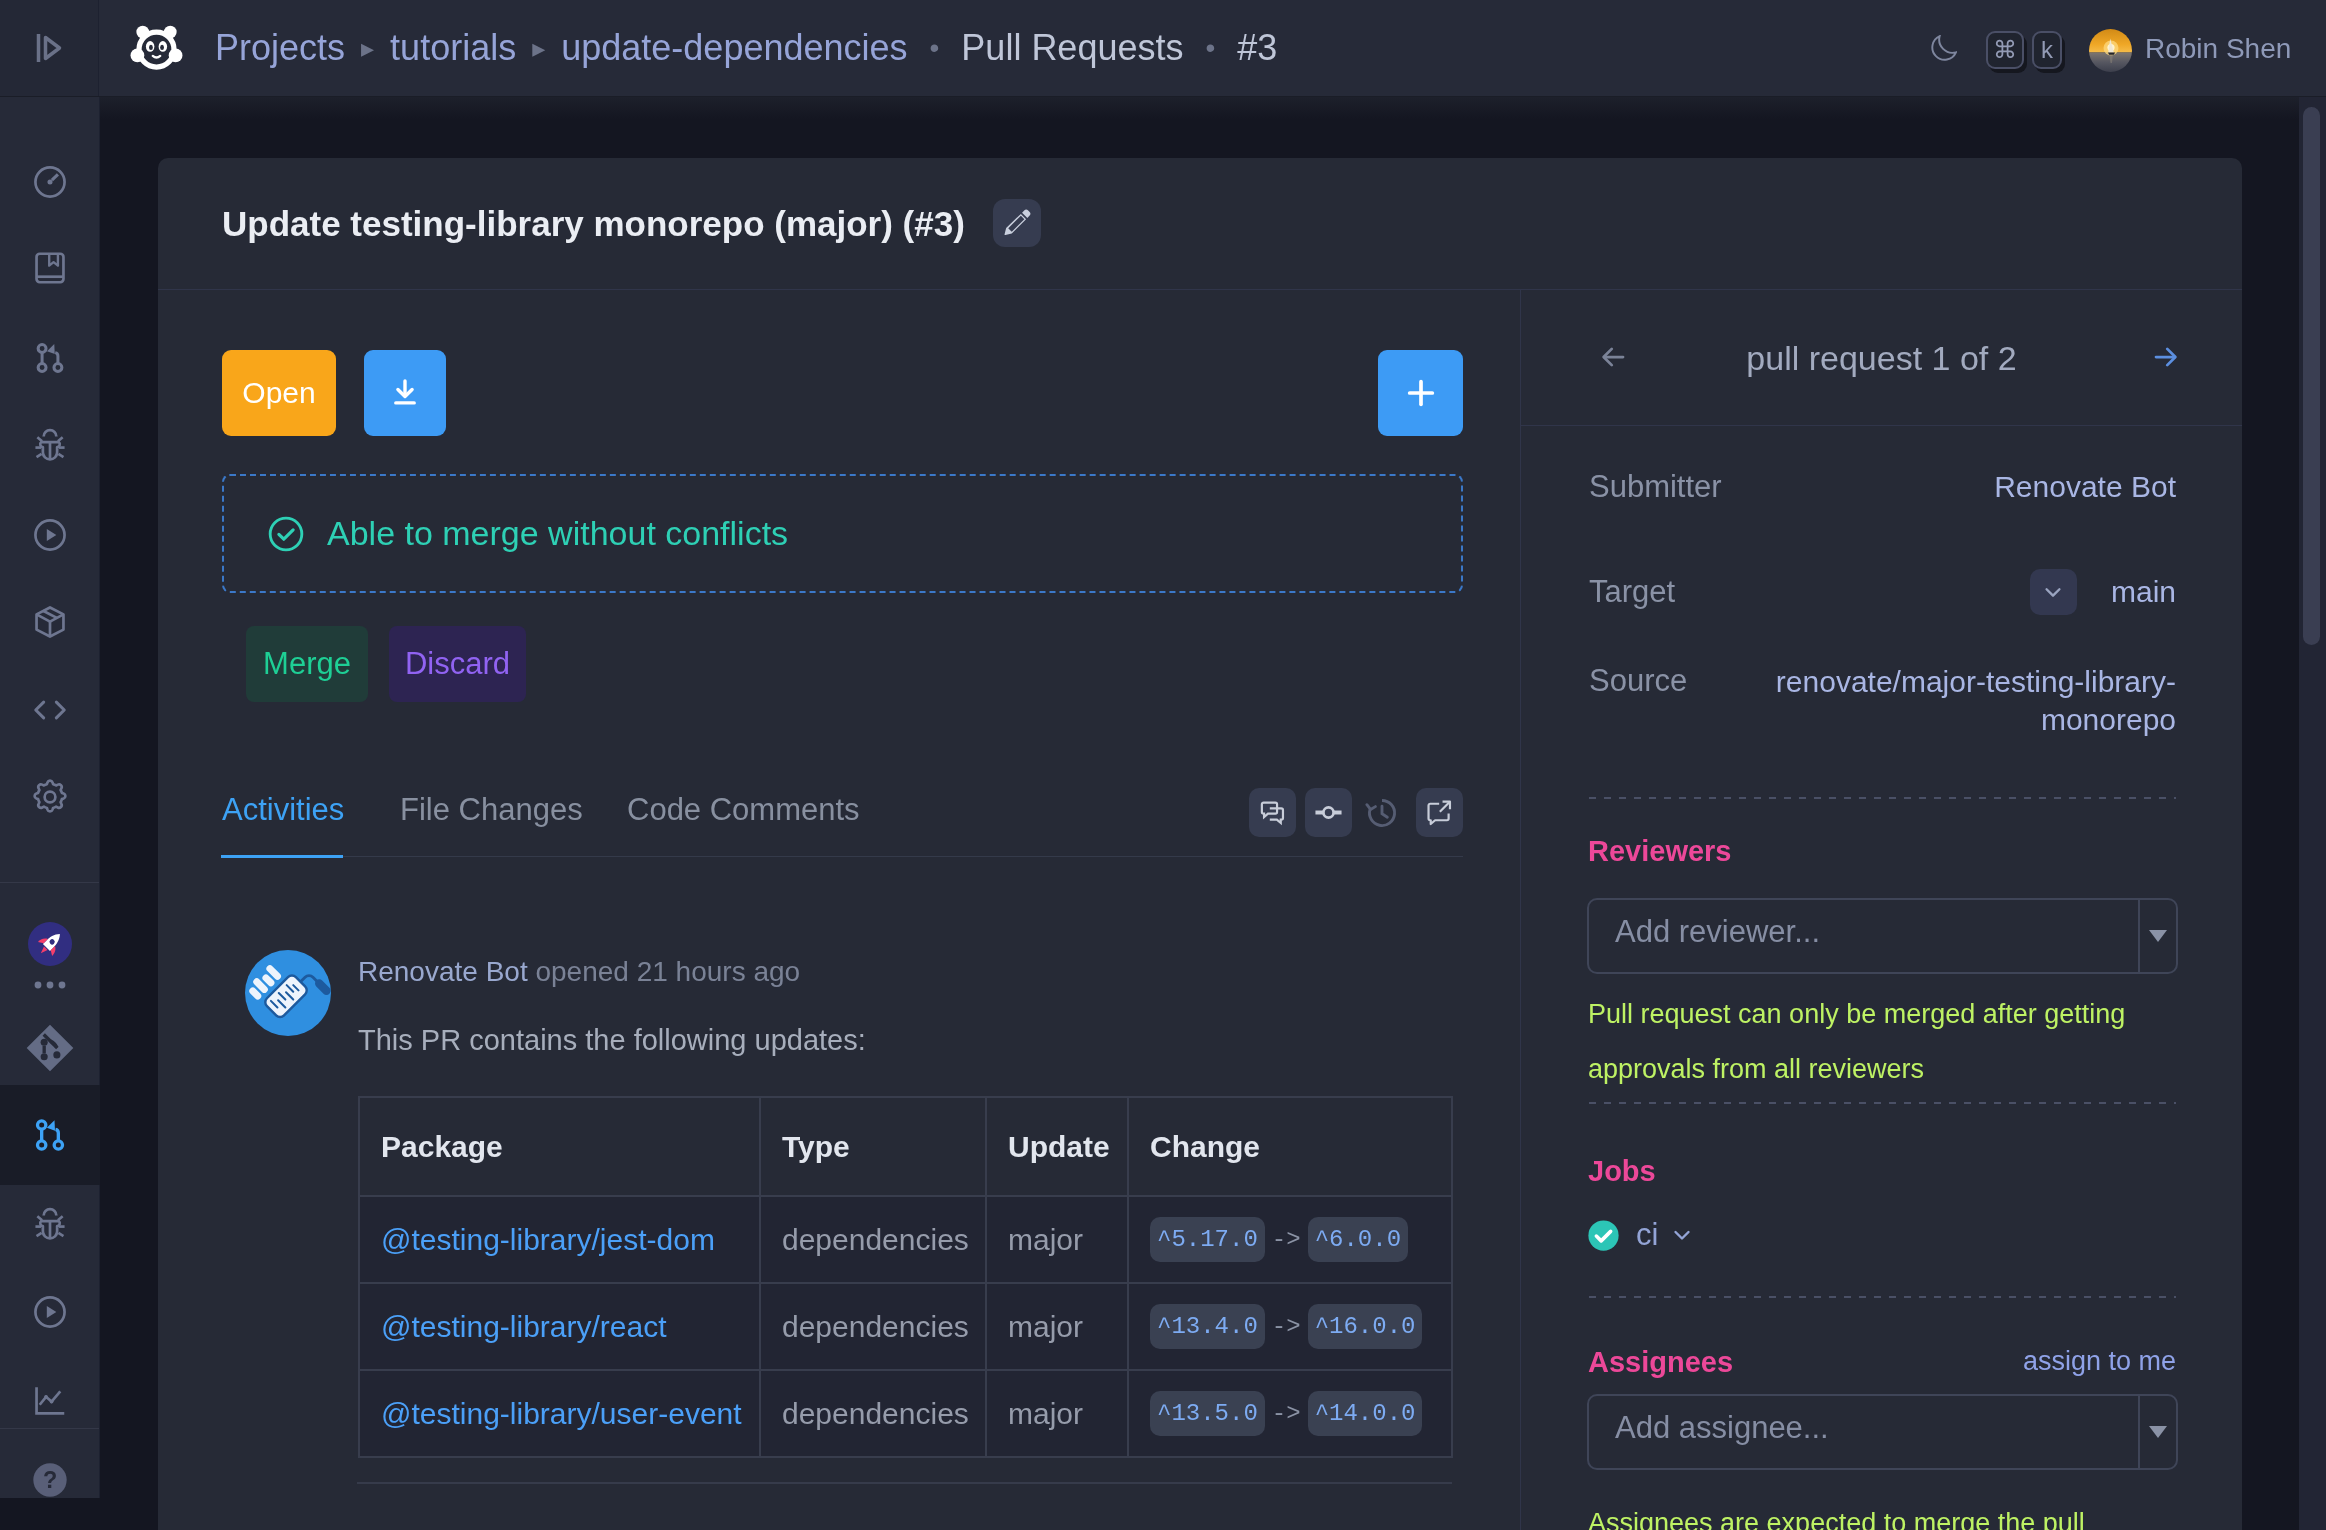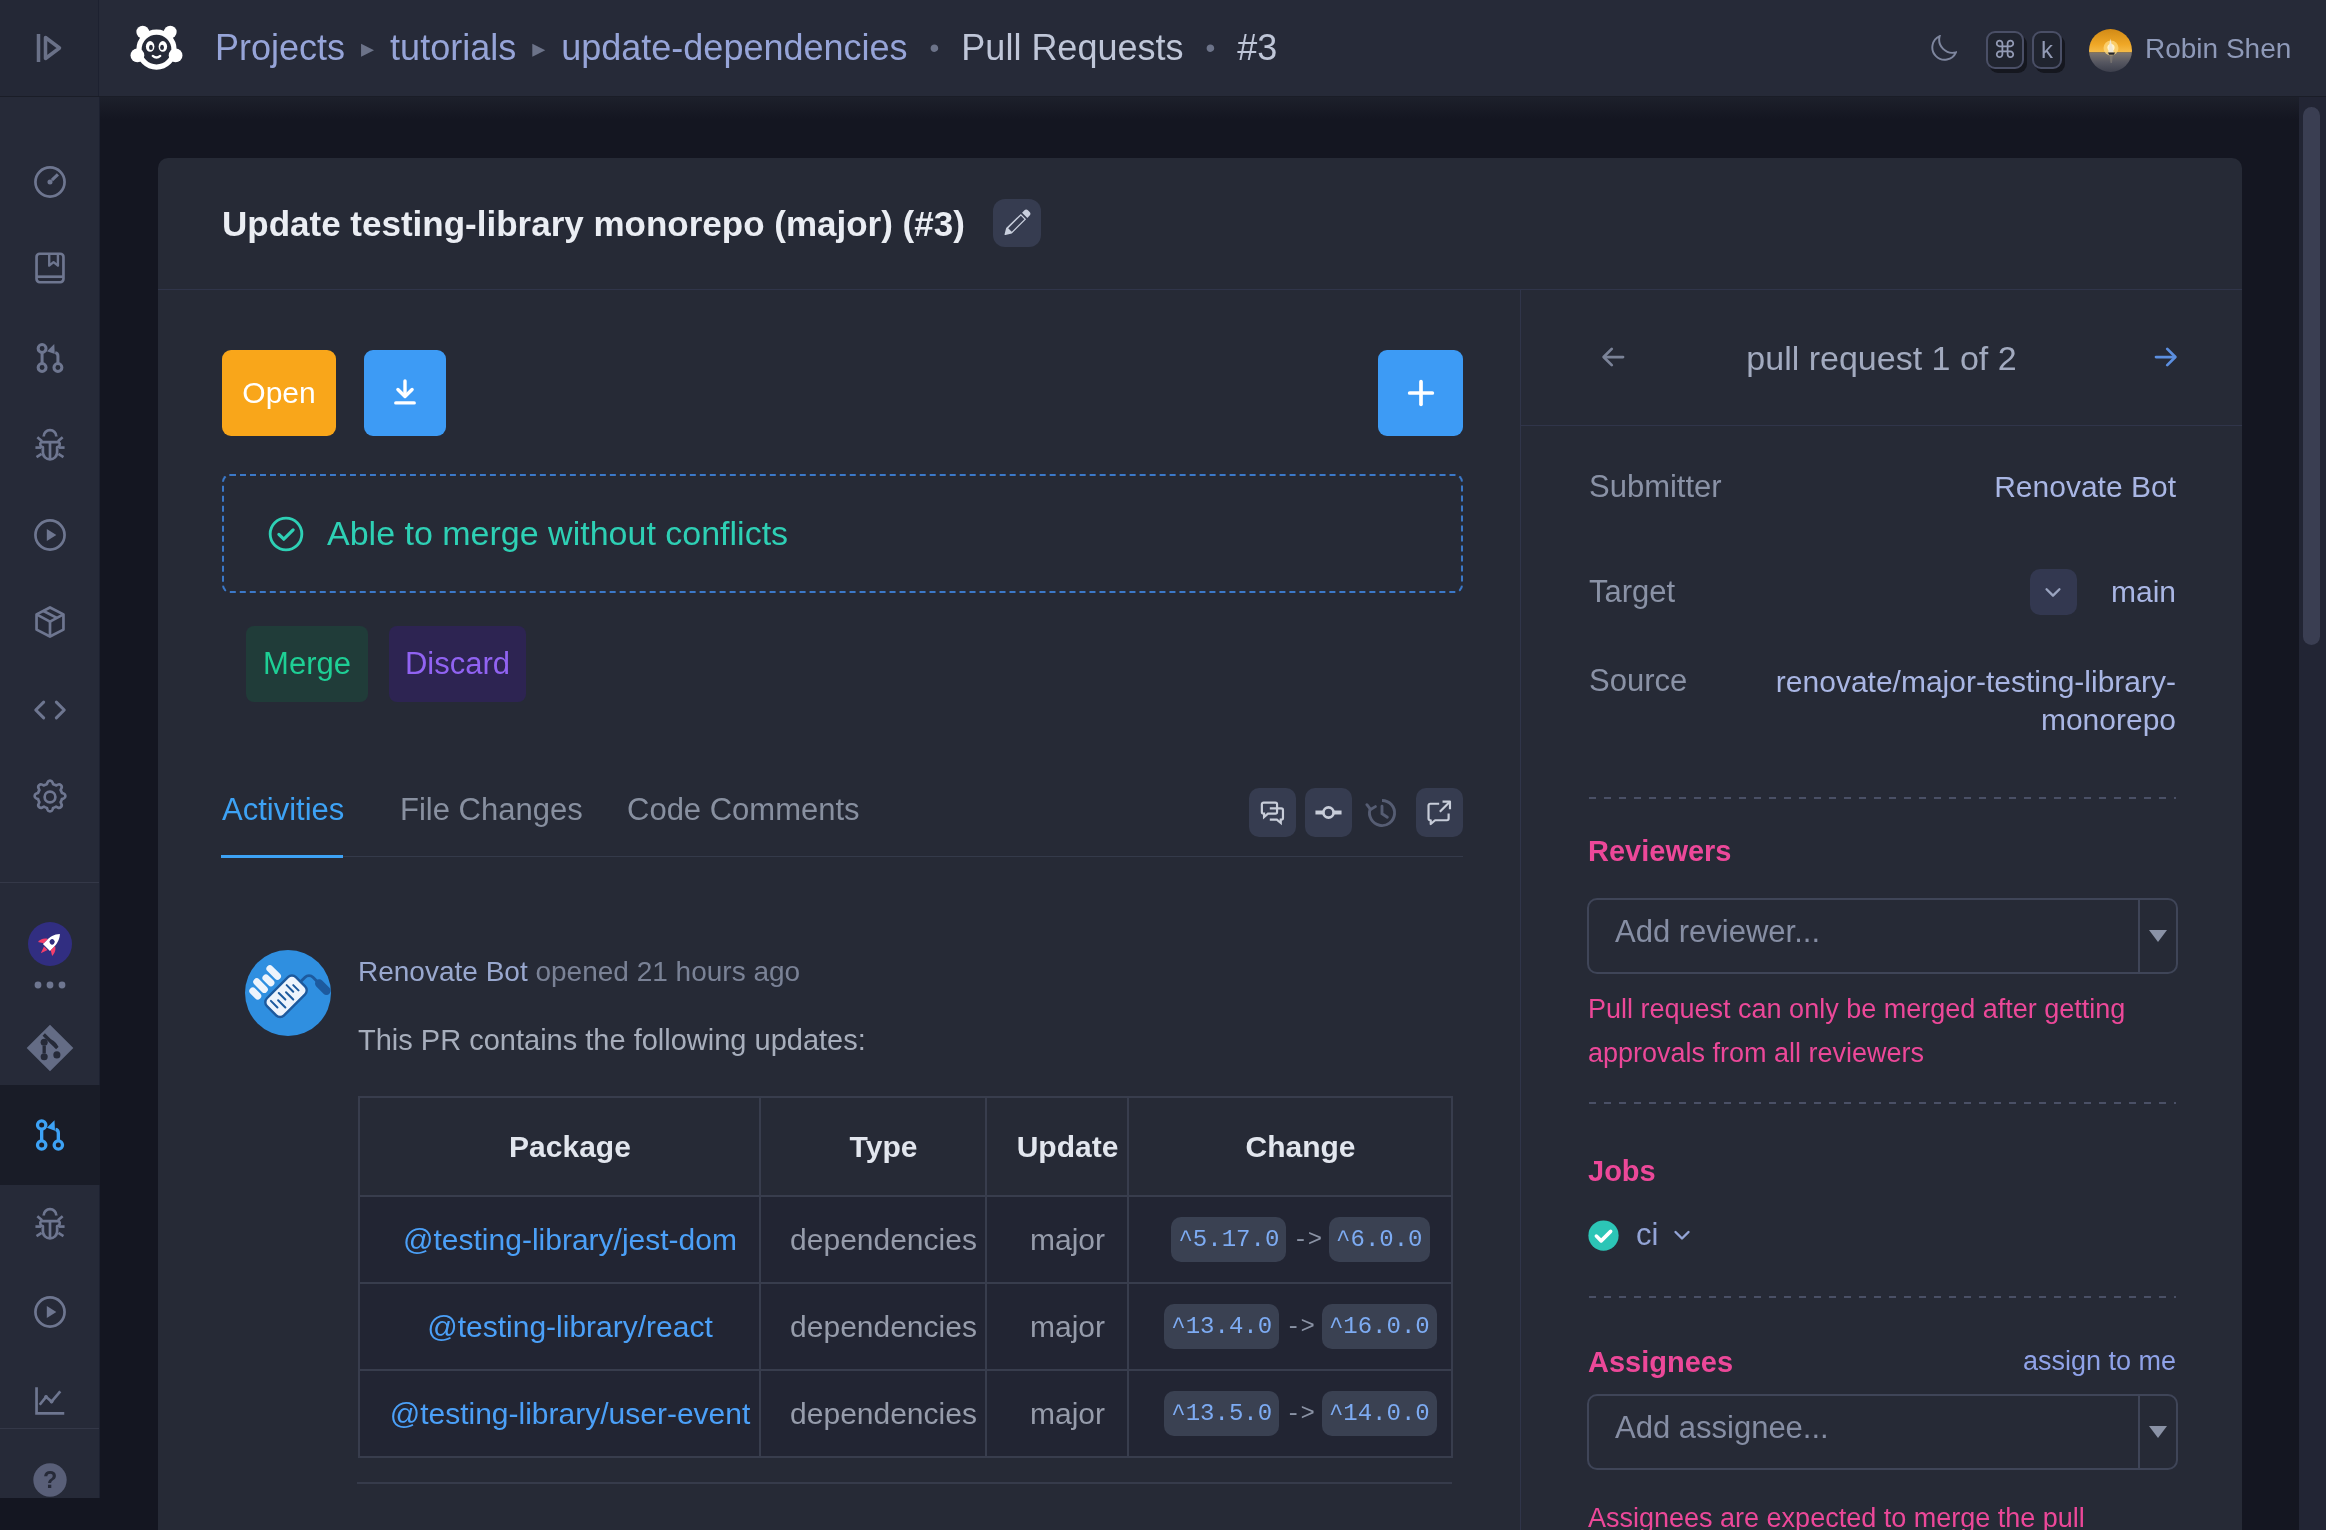--- a/index.html
+++ b/index.html
@@ -51,41 +51,41 @@
 .tab.active { color:#3da2f5; }
 .underline { position:absolute; left:-1px; bottom:-2px; width:122px; height:3px; background:#3da2f5; }
 .tbicon { position:absolute; top:26px; width:47px; height:49px; background:#363c50; border-radius:10px; display:flex; align-items:center; justify-content:center; }
 .comment { position:absolute; left:87px; top:660px; }
 .ravatar { position:absolute; left:0; top:0; width:86px; height:86px; }
 .cbody { position:absolute; left:113px; top:0; width:1100px; }
 .cmeta { font-size:28px; color:#7a8296; line-height:44px; }
 .cmeta b { color:#99a8cf; font-weight:400; }
 .cpara { margin-top:26px; font-size:29px; color:#a7aebc; line-height:40px; }
 table.pkg { margin-top:36px; border-collapse:collapse; table-layout:fixed; width:1093px; }
-table.pkg th, table.pkg td { border:2px solid #383d4d; font-weight:400; text-align:center; padding:0 0 0 21px; font-size:30px; white-space:nowrap; overflow:hidden; }
+table.pkg th, table.pkg td { border:2px solid #383d4d; font-weight:400; text-align:left; padding:0 0 0 21px; font-size:30px; white-space:nowrap; overflow:hidden; }
 table.pkg th { height:99px; color:#e2e6ee; font-weight:700; }
 table.pkg td { height:87px; background:#222533; color:#969cab; }
 table.pkg td.lnk { color:#4ba0f8; }
 .pill { display:inline-block; background:#3a4152; border-radius:10px; font-family:"Liberation Mono",monospace; font-size:24px; color:#7dabf2; padding:9px 7px; white-space:nowrap; }
 .parr { font-family:"Liberation Mono",monospace; font-size:24px; color:#8b93a5; margin:0 7px; }
 .postline { position:absolute; left:199px; top:1192px; width:1095px; height:2px; background:#363b4b; }
 
 
 .rphead { position:relative; height:136px; border-bottom:1px solid #30354a; }
 .rptitle { position:absolute; left:0; width:100%; top:0; height:136px; display:flex; align-items:center; justify-content:center; font-size:34px; color:#a2aabf; }
 .rrow { position:absolute; left:68px; right:66px; display:flex; justify-content:space-between; align-items:center; }
 .rlabel { color:#8a92a6; font-size:31px; }
 .rval { color:#a9b6e4; font-size:30px; text-align:right; }
 .dashed { position:absolute; left:68px; right:66px; height:2px; background:repeating-linear-gradient(90deg,#4a5066 0 7px,transparent 7px 15px); }
 .rh { position:absolute; left:67px; font-size:29px; font-weight:700; color:#ec4899; }
 .rselect { position:absolute; left:66px; width:591px; height:76px; border:2px solid #3f4558; border-radius:10px; }
 .rselect .ph { position:absolute; left:26px; top:0; height:64px; display:flex; align-items:center; color:#868ea4; font-size:31px; }
 .rselect .dd { position:absolute; right:0; top:0; width:38px; height:72px; border-left:2px solid #3f4558; display:flex; align-items:center; justify-content:center; }
 .tri { width:0; height:0; border-left:9px solid transparent; border-right:9px solid transparent; border-top:12px solid #8a92a6; }
-.rhelp { position:absolute; left:67px; width:600px; color:#ec4899; font-size:27px; line-height:44px; }
+.rhelp { position:absolute; left:67px; width:600px; color:#bef264; font-size:27px; line-height:55px; }
 </style>
 </head>
 <body>
 
 <div class="topbar">
   <div class="togglecell">
     <svg width="42" height="42" viewBox="0 0 24 24" fill="none" stroke="#6a7188" stroke-width="2">
         <line x1="6" y1="4" x2="6" y2="20"></line>
         <path d="M10 6 L18 12 L10 18 Z" stroke-linejoin="round"></path>
       </svg>

